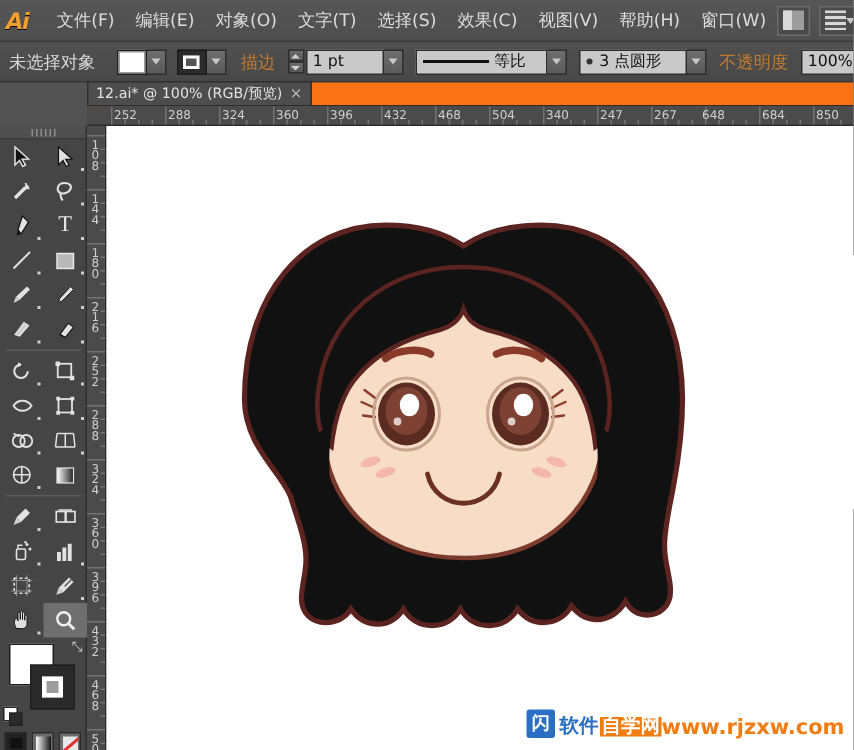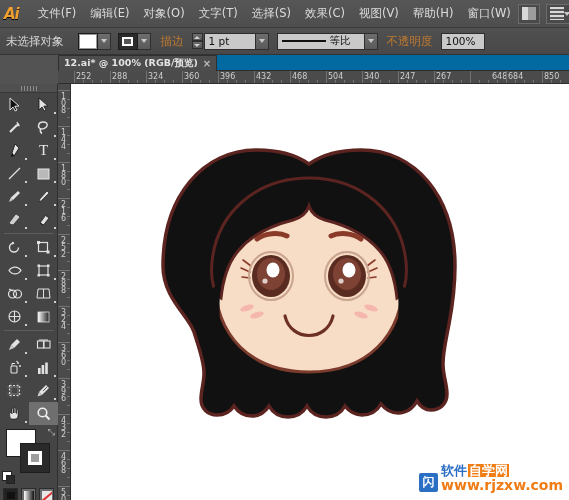--- a/index.html
+++ b/index.html
@@ -85,22 +85,22 @@
   }
   .field.stroke-style { width:88px; gap:4px; justify-content:flex-start;}
   .field.corner { width:72px; gap:5px; }
   .field.opacity { width:44px; }
   .line-preview{ width:44px;height:2px;background:#111; }
   .dot{width:4px;height:4px;border-radius:50%;background:#333;}
 
   
   .tabbar{
     position:absolute;left:58px;top:55px;width:511px;height:16px;
-    background:#0369a1;border-bottom:1px solid #2c2c2c;
-    display:flex;font-weight:bold;
+    background:#f97316;border-bottom:1px solid #2c2c2c;
+    display:flex;align-items:flex-end;
   }
   .doctab{
     height:16px;background:#4d4d4d;border:1px solid #2f2f2f;border-bottom:none;
     display:flex;align-items:center;padding:0 5px;gap:5px;font-size:9.5px;color:#e2e2e2;
     white-space:nowrap;
   }
   .tab-x{font-size:10px;color:#bdbdbd;}
 
   
   .hruler{
@@ -166,21 +166,21 @@
 
   
   .watermark{
     position:absolute;right:6px;bottom:8px;display:flex;align-items:flex-end;gap:3px;
   }
   .wm-badge{
     width:19px;height:19px;background:#2b6fc4;border-radius:2px;
     display:flex;align-items:center;justify-content:center;
     color:#fff;font-size:12px;font-weight:bold;
   }
-  .wm-text{display:flex;flex-direction:column;line-height:1;}
+  .wm-text{display:flex;flex-direction:row;line-height:1;}
   .wm-top{display:flex;gap:1px;align-items:center;}
   .wm-cn{font-size:13px;font-weight:bold;color:#2b6fc4;letter-spacing:0px;}
   .wm-cn2{font-size:13px;font-weight:bold;color:#fff;background:#f07c14;padding:0 1px;}
   .wm-url{font-size:14px;font-weight:bold;color:#f07c14;margin-top:1px;letter-spacing:0px;}
 </style>
 </head>
 <body>
 
 <div id="app">
 
@@ -247,20 +247,29 @@
     <div class="swatch-wrap" style="margin-left:4px;">
       <div class="field stroke-style">
         <span class="line-preview"></span>
         <span>等比</span>
       </div>
       <div class="dropbtn">
           <div class="caret-sm"></div>
         </div>
     </div>
 
+    <div class="swatch-wrap" style="margin-left:4px;">
+      <div class="field corner">
+        <span class="dot"></span>
+        <span>3 点圆形</span>
+      </div>
+      <div class="dropbtn">
+          <div class="caret-sm"></div>
+        </div>
+    </div>
 
     <div class="ctl-label disabled" style="margin:0 4px 0 5px;">不透明度</div>
     <div class="swatch-wrap">
       <div class="field opacity">100%</div>
 
     </div>
   </div>
 
   <div class="tabbar">
     <div class="doctab">
@@ -320,21 +329,21 @@
       <div class="num" style="left: 340px;">247</div>
       <div class="tick" style="left: 349px; height: 4px; top: 9px;"></div>
       <div class="tick" style="left: 358px; height: 4px; top: 9px;"></div>
       <div class="tick" style="left: 367px; height: 4px; top: 9px;"></div>
       <div class="tick" style="left: 376px;"></div>
       <div class="num" style="left: 376px;">267</div>
       <div class="tick" style="left: 385px; height: 4px; top: 9px;"></div>
       <div class="tick" style="left: 394px; height: 4px; top: 9px;"></div>
       <div class="tick" style="left: 403px; height: 4px; top: 9px;"></div>
       <div class="tick" style="left: 412px;"></div>
-      <div class="num" style="left: 432px;">648</div>
+      <div class="num" style="left: 408px;">648</div>
       <div class="tick" style="left: 421px; height: 4px; top: 9px;"></div>
       <div class="tick" style="left: 430px; height: 4px; top: 9px;"></div>
       <div class="tick" style="left: 439px; height: 4px; top: 9px;"></div>
       <div class="tick" style="left: 448px;"></div>
       <div class="num" style="left: 448px;">684</div>
       <div class="tick" style="left: 457px; height: 4px; top: 9px;"></div>
       <div class="tick" style="left: 466px; height: 4px; top: 9px;"></div>
       <div class="tick" style="left: 475px; height: 4px; top: 9px;"></div>
       <div class="tick" style="left: 484px;"></div>
       <div class="num" style="left: 484px;">850</div>

